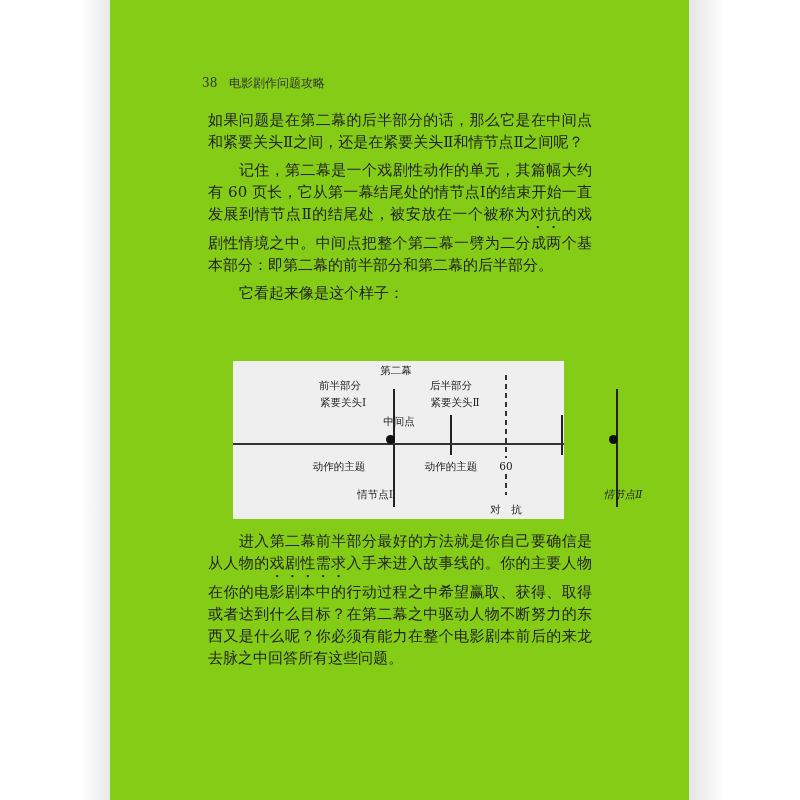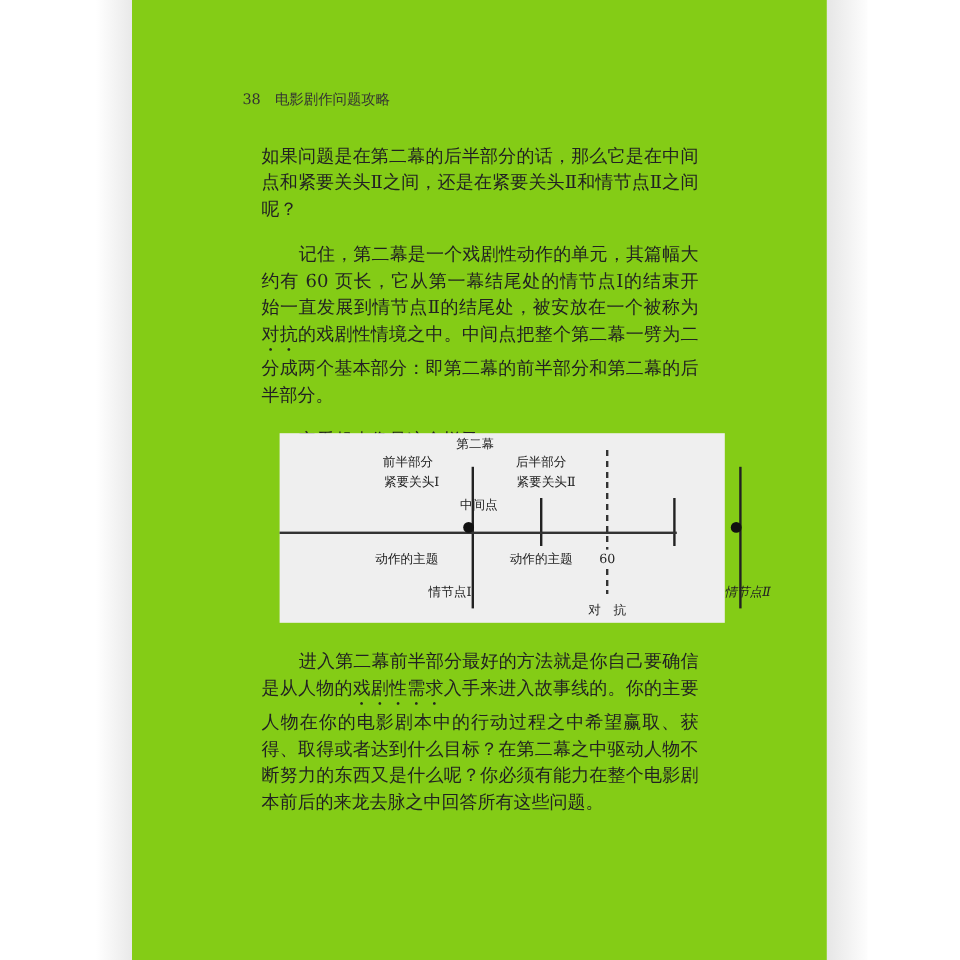--- a/index.html
+++ b/index.html
@@ -49,36 +49,36 @@
       position: absolute;
       left: 92px;
       width: 396px;
       font-family: "DejaVu Serif", serif;
       font-size: 15px;
       line-height: 22px;
       color: #222;
       text-align: justify;
     }
     .body-text p {
-      margin: 16px;
+      margin: 6px;
       text-indent: 31px;
     }
     .body-text p.noindent { text-indent: 0; }
     .emph {
       text-emphasis: dot;
       text-emphasis-position: under;
       -webkit-text-emphasis: dot;
       -webkit-text-emphasis-position: under;
     }
 
     
     .diagram {
       position: absolute;
       left: 123px; top: 361px;
-      width: 371px; height: 158px;
+      width: 331px; height: 158px;
       background: #efefef;
       font-family: "DejaVu Serif", serif;
       font-size: 10.5px;
       color: #222;
     }
     .diagram .lbl {
       position: absolute;
       white-space: nowrap;
       transform: translateX(-50%);
       line-height: 12px;

